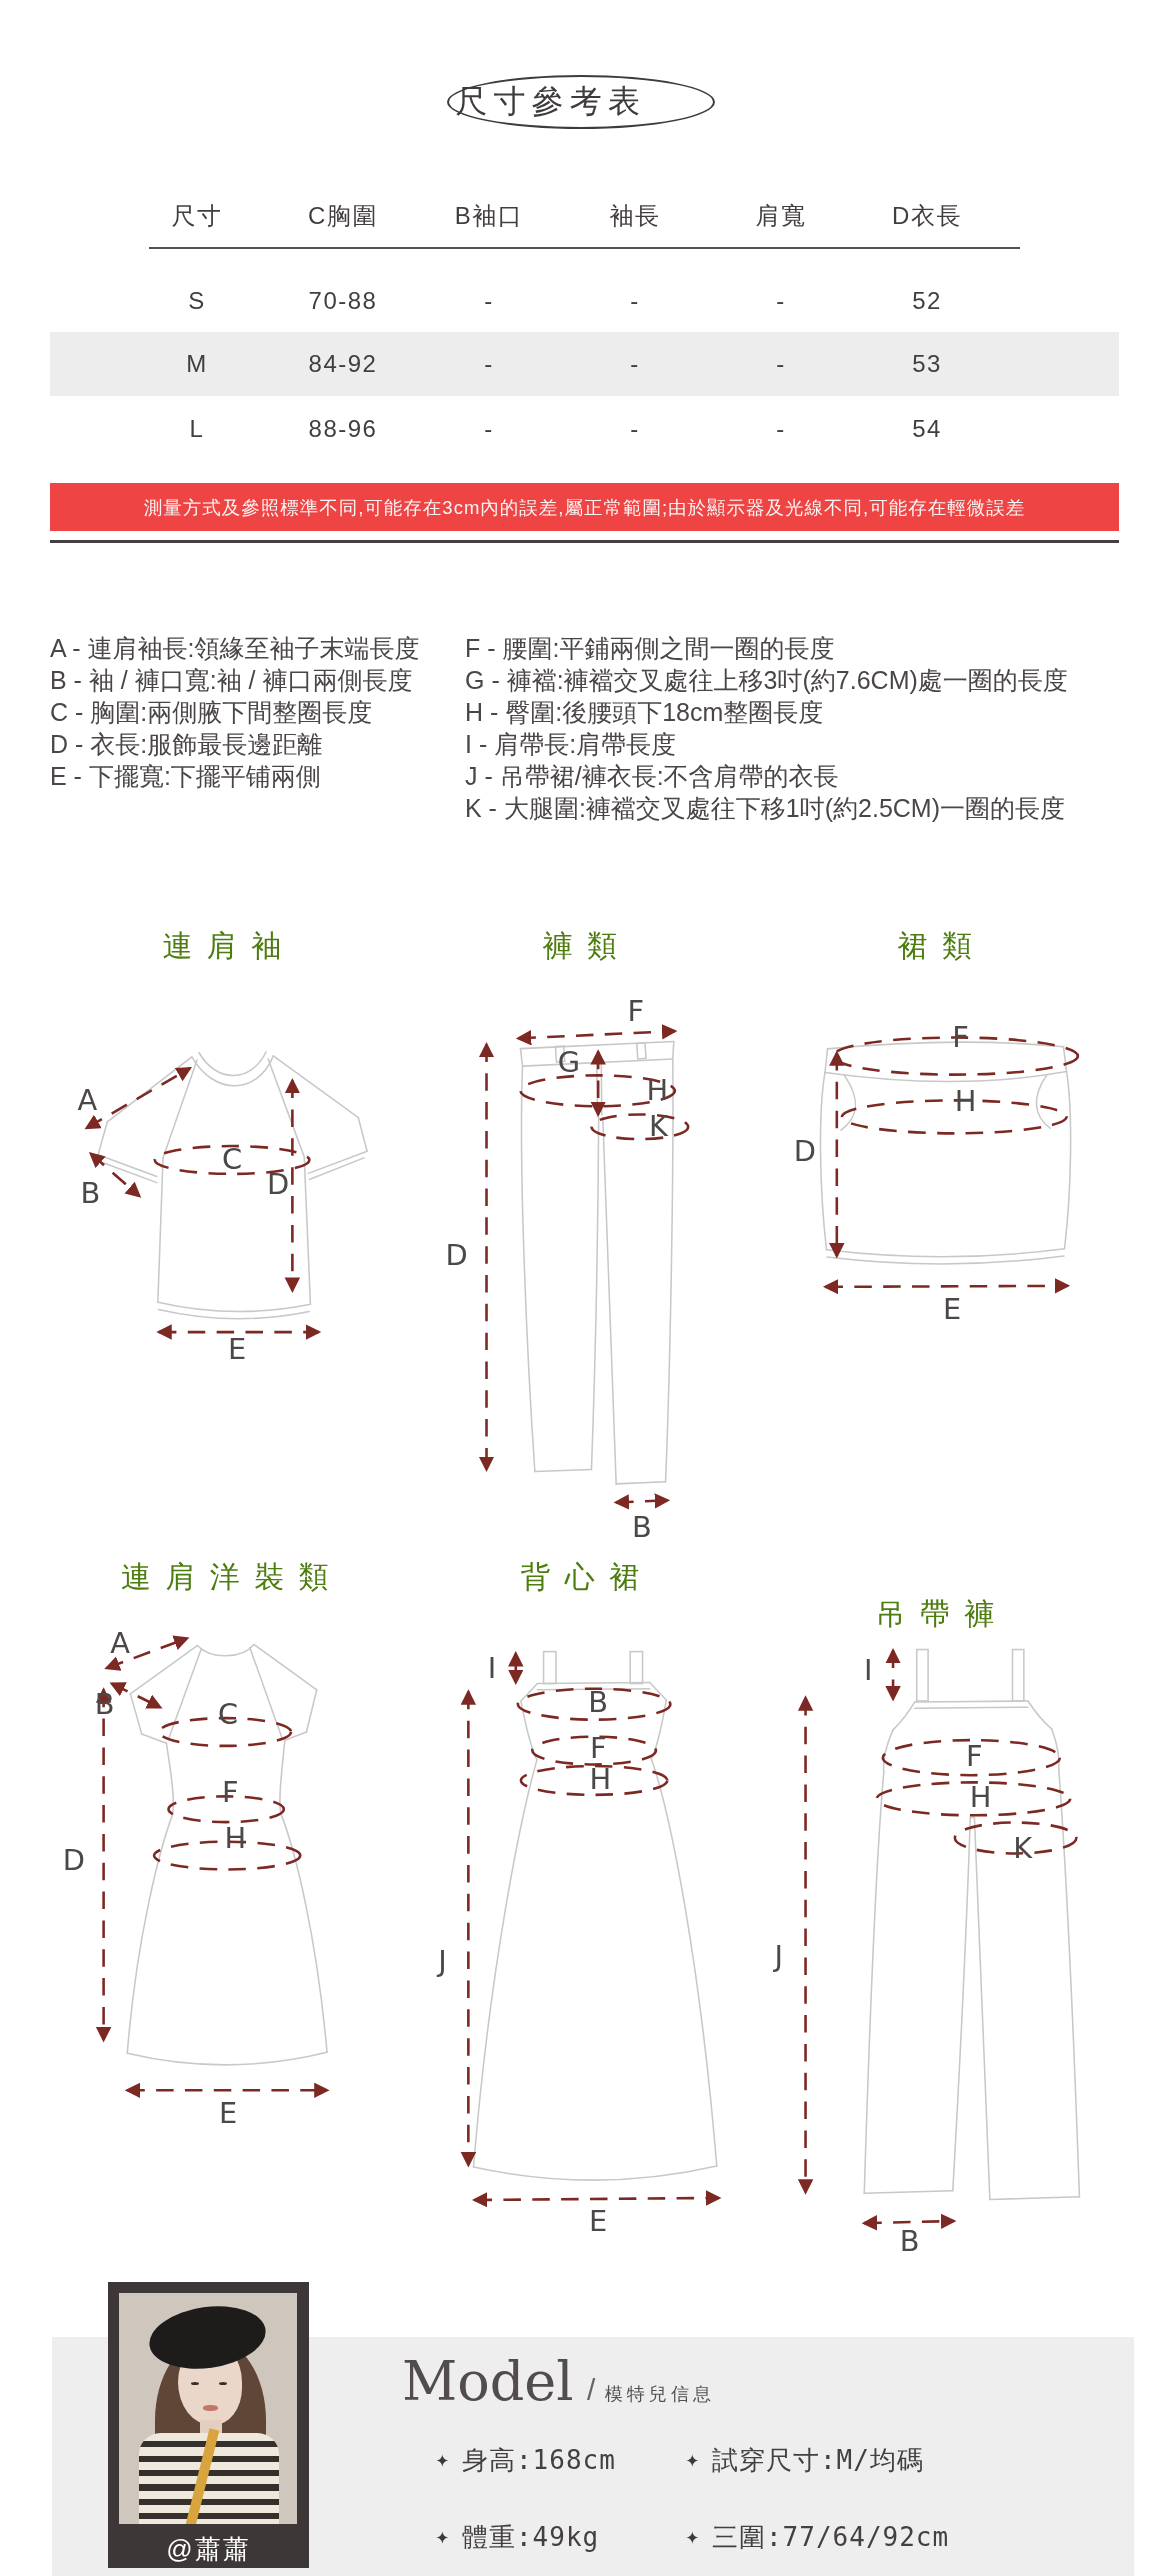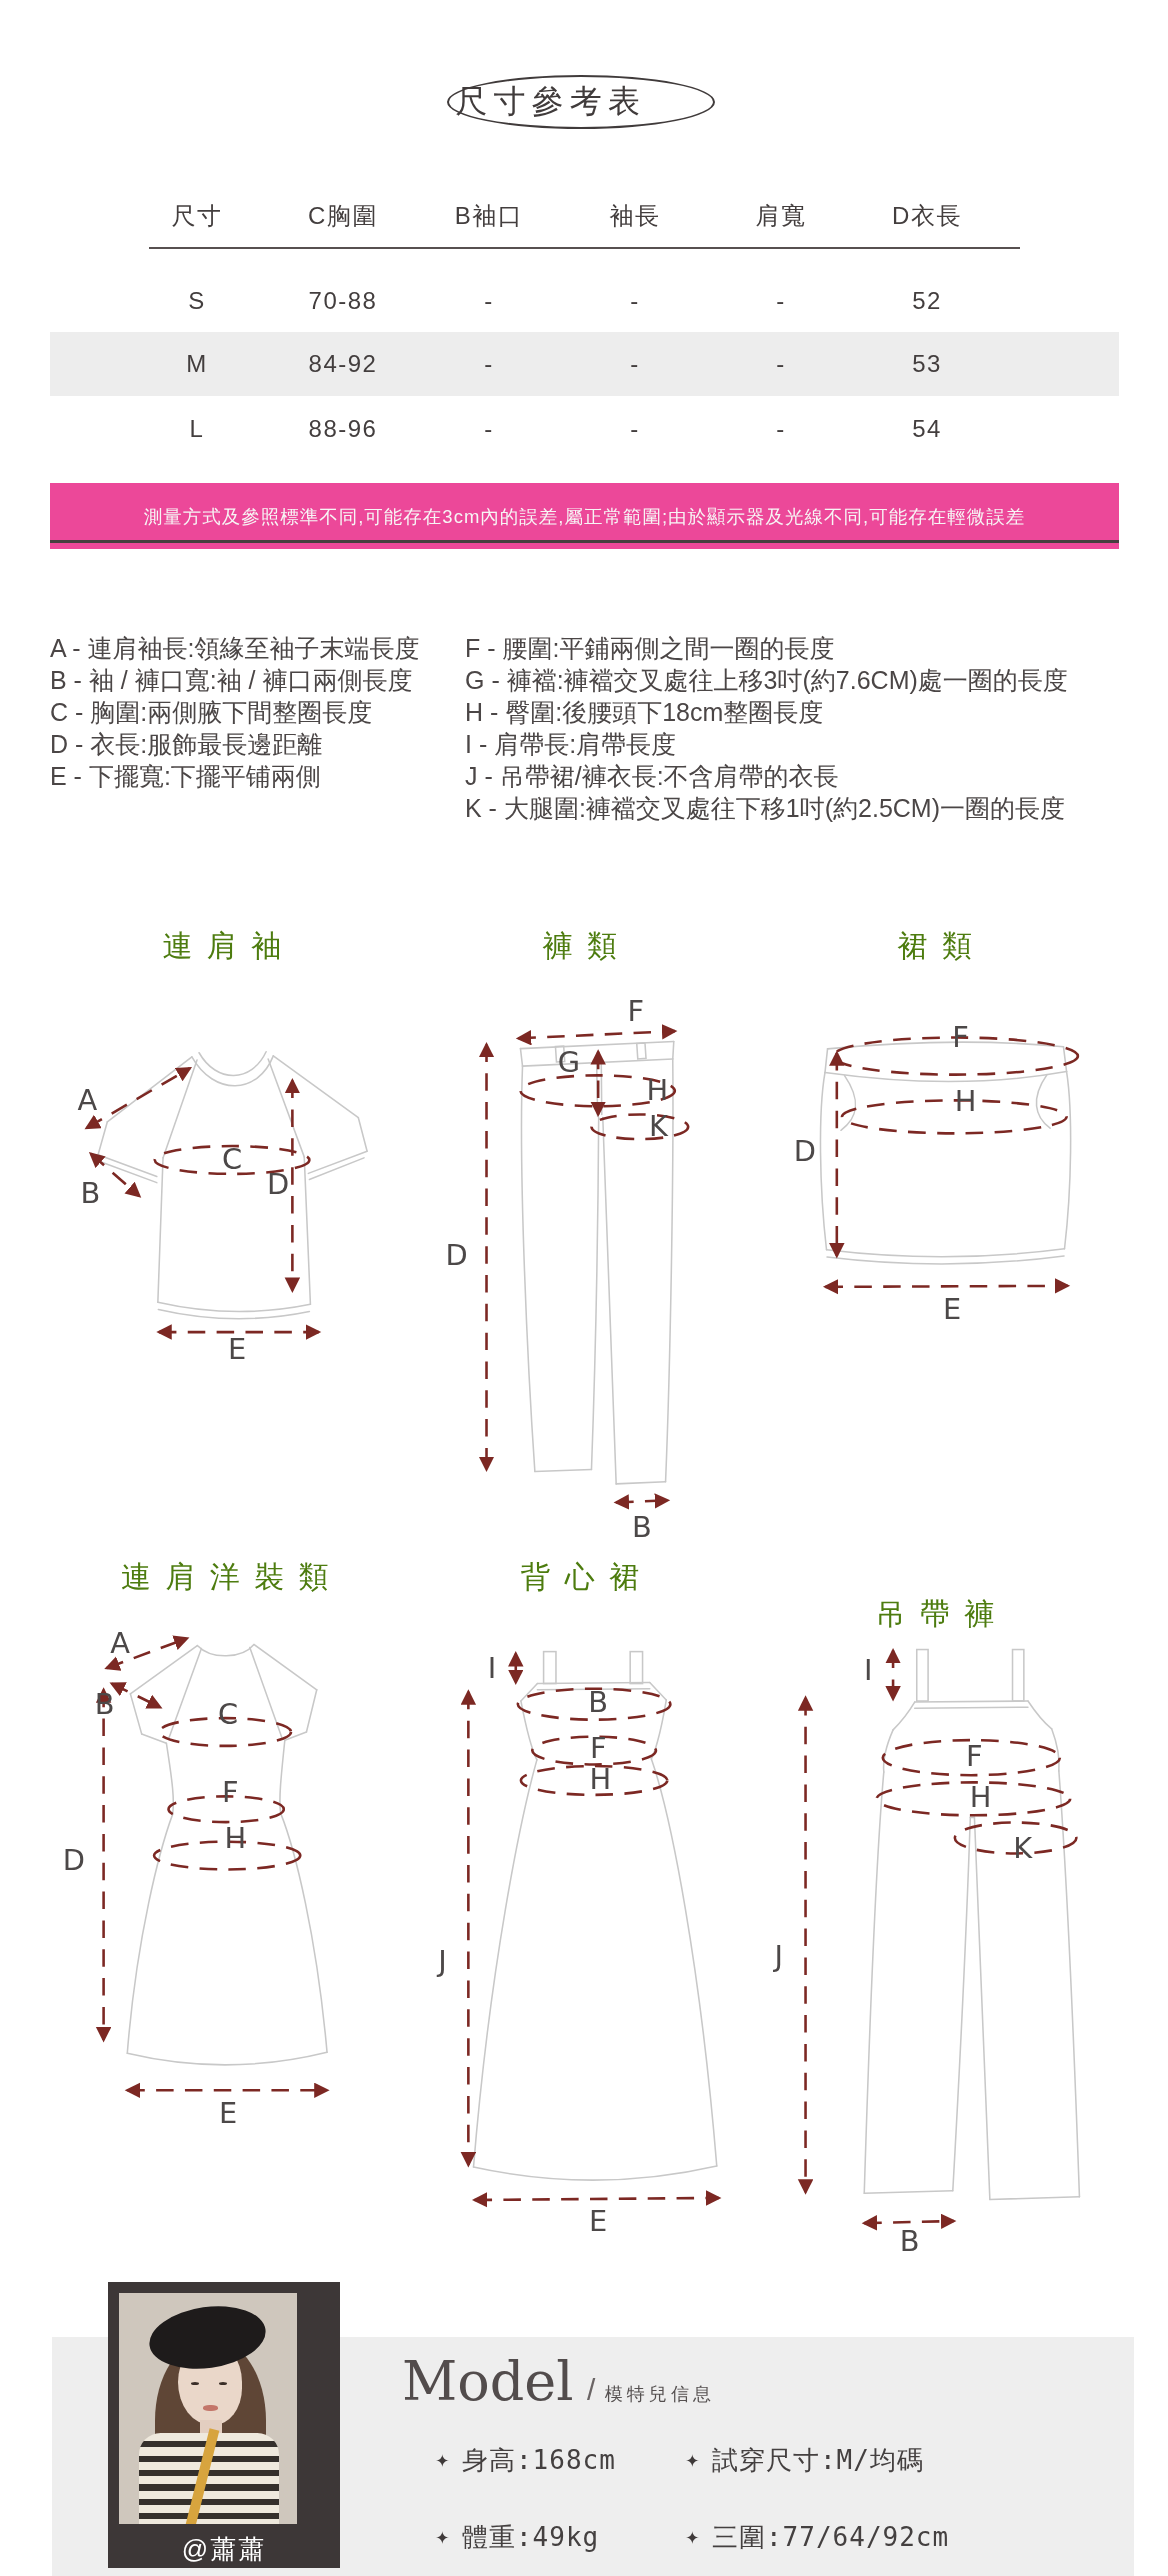--- a/index.html
+++ b/index.html
@@ -14,42 +14,42 @@
   
   .trow,.thead{position:absolute;left:124px;width:876px;height:46px;display:flex;align-items:center;}
   .thead{top:195px;height:41px;}
   .thead div,.trow div{flex:1;text-align:center;font-size:24px;color:#433e3e;letter-spacing:1.5px;}
   .thead div{font-weight:500;}
   .hline{position:absolute;left:149px;top:247px;width:871px;height:1.5px;background:#575050;}
   .mband{position:absolute;left:50px;top:332px;width:1069px;height:64px;background:#ededed;}
   .row-s{top:278px;} .row-m{top:341px;} .row-l{top:406px;}
 
   
-  .notice-bar{position:absolute;left:50px;top:483px;width:1069px;height:66px;background:#ec4899;
+  .notice-bar{position:absolute;left:50px;top:483px;width:1069px;height:48px;background:#ef4444;
     display:flex;align-items:center;justify-content:center;}
   .notice-bar span{color:#f7f5f5;font-size:18.5px;letter-spacing:1px;}
   .notice-line{position:absolute;left:50px;top:540px;width:1069px;height:2.6px;background:#463f3f;}
 
   
   .legend-col{position:absolute;top:632px;font-size:25px;line-height:32px;color:#4b4646;white-space:nowrap;}
   .legend-left{left:50px;} .legend-right{left:465px;}
 
   
   .sec{position:absolute;transform:translateX(-50%);font-size:30px;letter-spacing:0.48em;
        color:#4d7c0f;white-space:nowrap;font-weight:500;}
 
   
   svg{position:absolute;overflow:visible;}
   .garm{stroke:#c8c8c8;stroke-width:3;fill:none;stroke-linecap:round;}
   .dim{stroke:#7c2823;stroke-width:5;fill:none;stroke-dasharray:34 22;}
   .lbl{font-family:"DejaVu Sans","Liberation Sans",sans-serif;font-size:56px;fill:#4c4848;}
 
   
   .model-band{position:absolute;left:52px;top:2337px;width:1082px;height:263px;background:#eeeeee;}
-  .photo-frame{position:absolute;left:108px;top:2282px;width:201px;height:286px;background:#3d3737;padding-left:31px;}
+  .photo-frame{position:absolute;left:108px;top:2282px;width:201px;height:286px;background:#3d3737;}
   .photo{position:absolute;left:11.3px;top:11.3px;width:178px;height:231px;background:#cfc7bd;overflow:hidden;}
   .hair{position:absolute;left:36px;top:46px;width:111px;height:170px;background:#5f4636;border-radius:48% 48% 40% 40%;}
   .beret{position:absolute;left:30px;top:13.4px;width:117px;height:61px;background:#1e1b1b;border-radius:50%;transform:rotate(-8deg);}
   .bangs{position:absolute;left:56px;top:44px;width:71px;height:24px;background:#5f4636;border-radius:50%;}
   .face{position:absolute;left:59px;top:49px;width:64px;height:83px;background:#ead7c9;border-radius:50% 50% 46% 54%;}
   .eye{position:absolute;width:8.2px;height:3.1px;background:#3a2e28;border-radius:50%;}
   .eye.le{left:72px;top:89px;} .eye.re{left:100px;top:89px;}
   .lips{position:absolute;left:84px;top:112px;width:14.4px;height:5.7px;background:#c4766a;border-radius:45%;}
   .neck{position:absolute;left:81px;top:127px;width:21.6px;height:21.6px;background:#e3cec0;}
   .shirt{position:absolute;left:19.6px;top:140px;width:140px;height:93px;border-radius:21.6px 21.6px 0 0;

